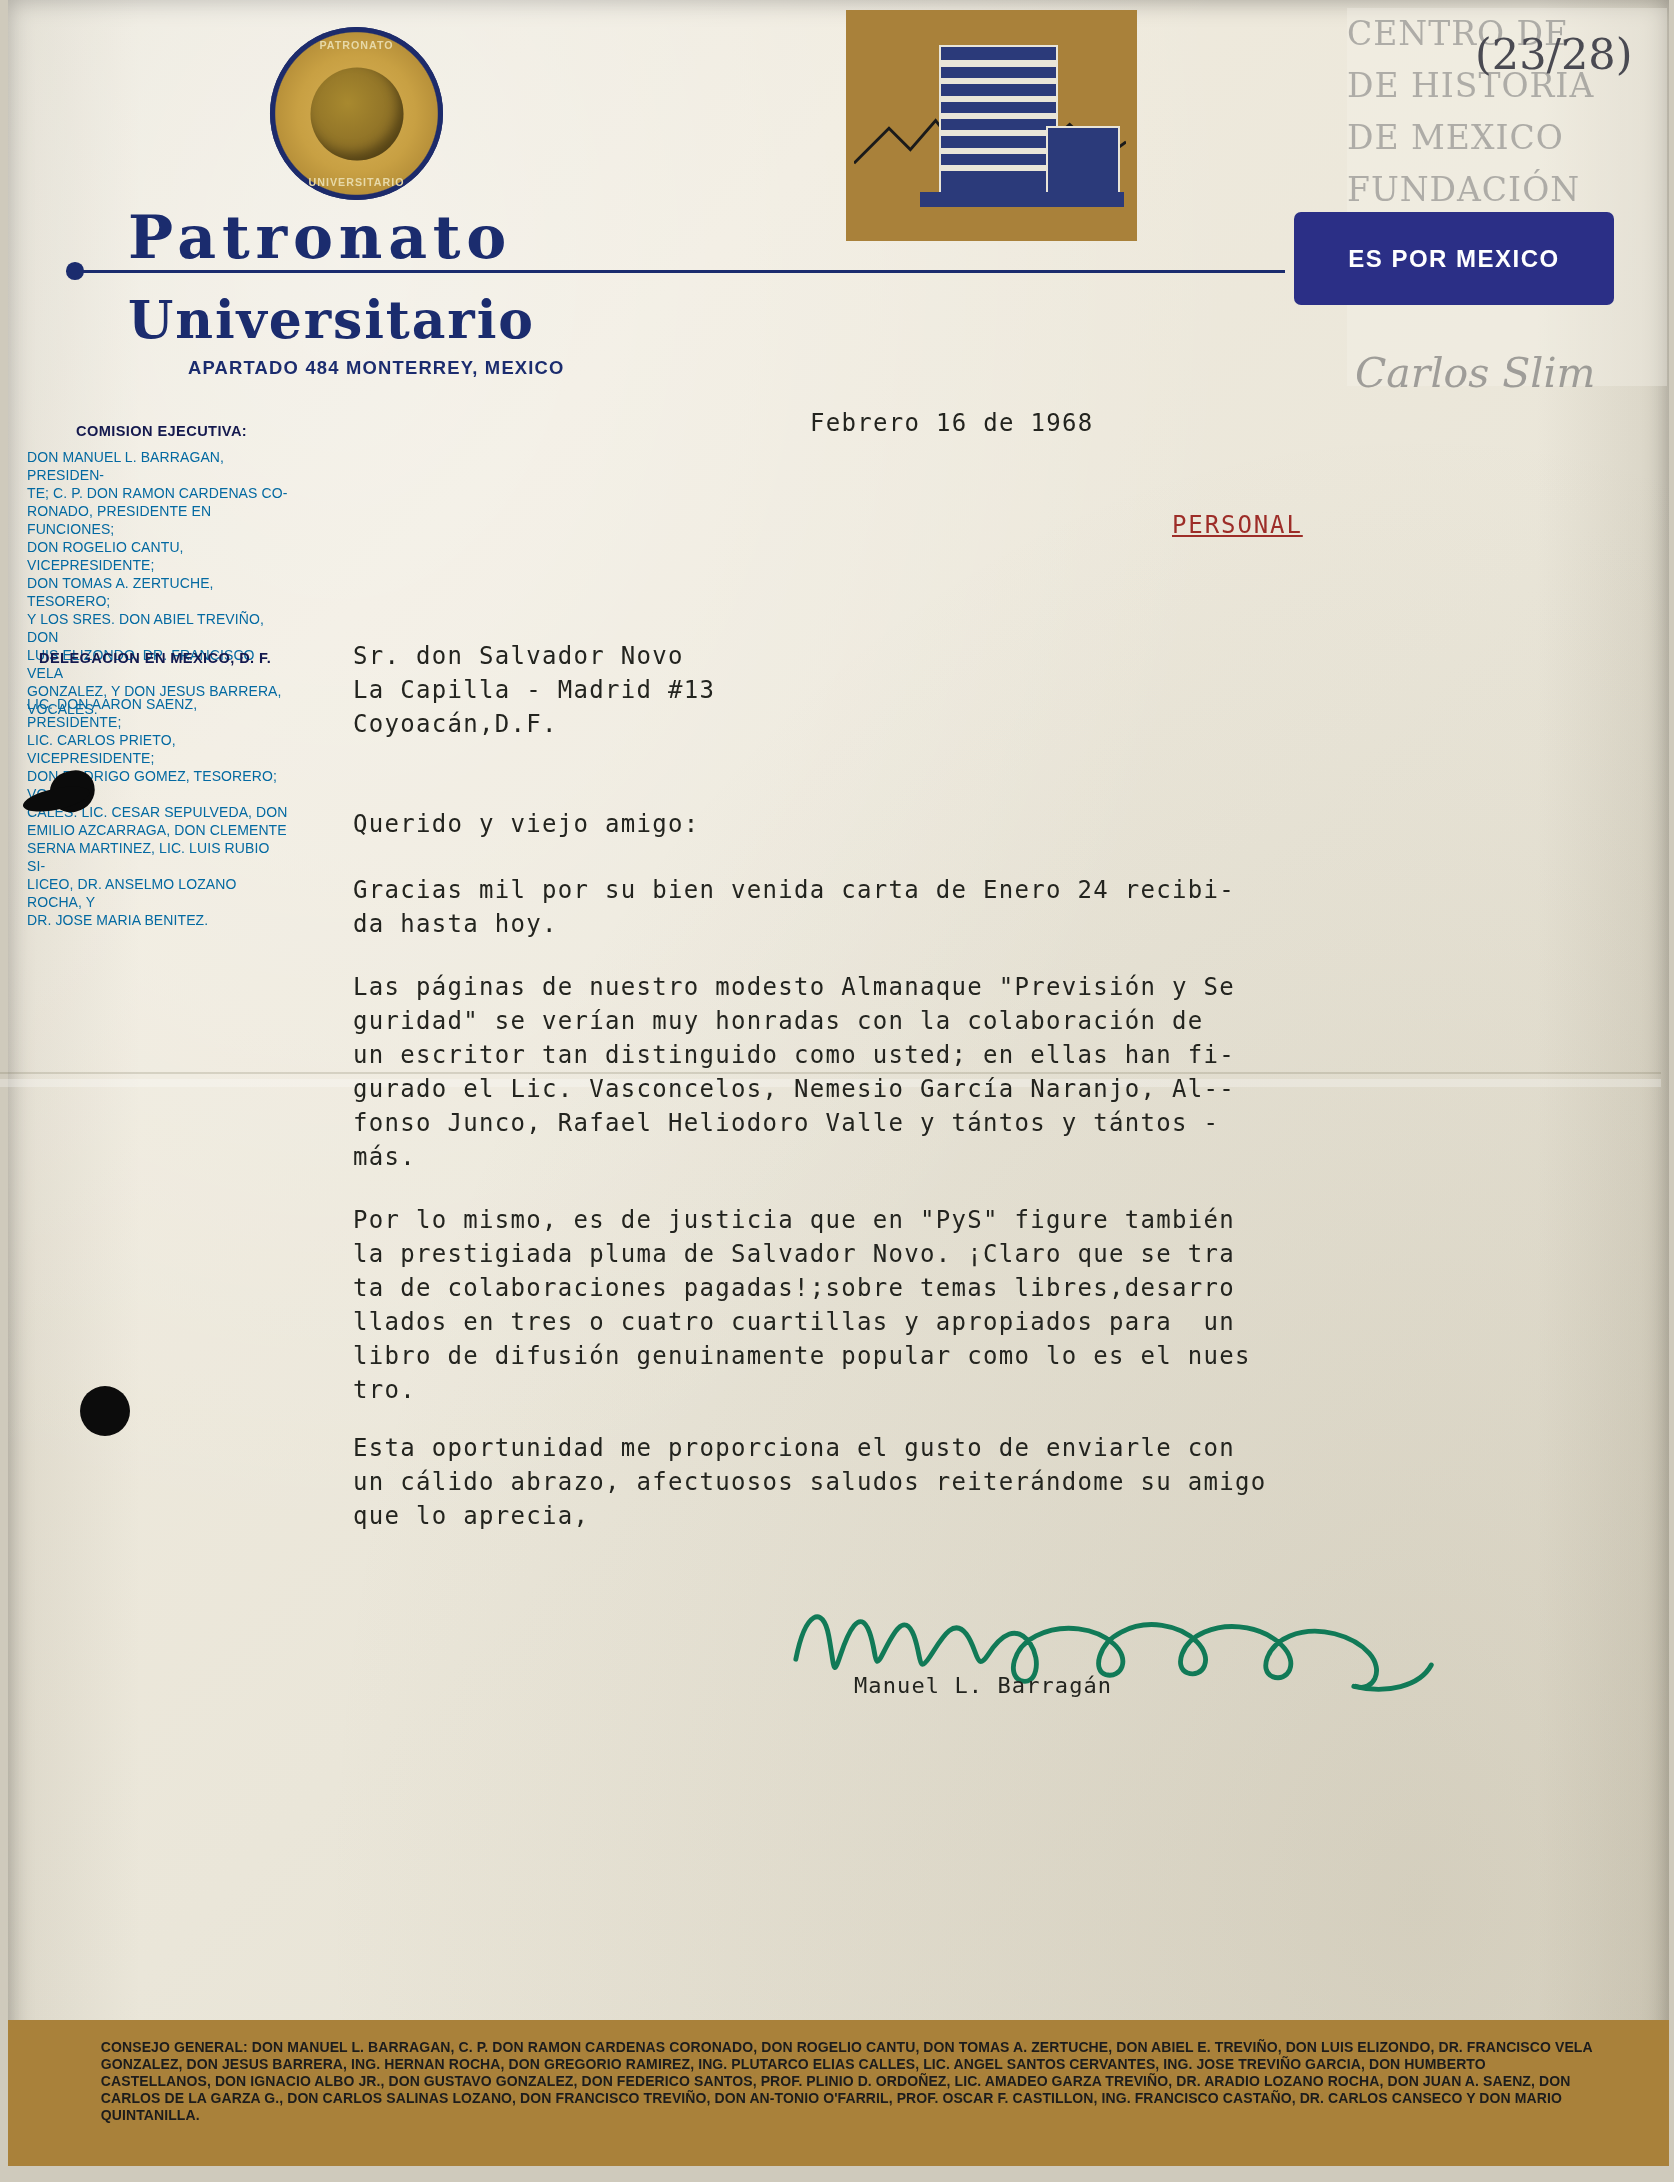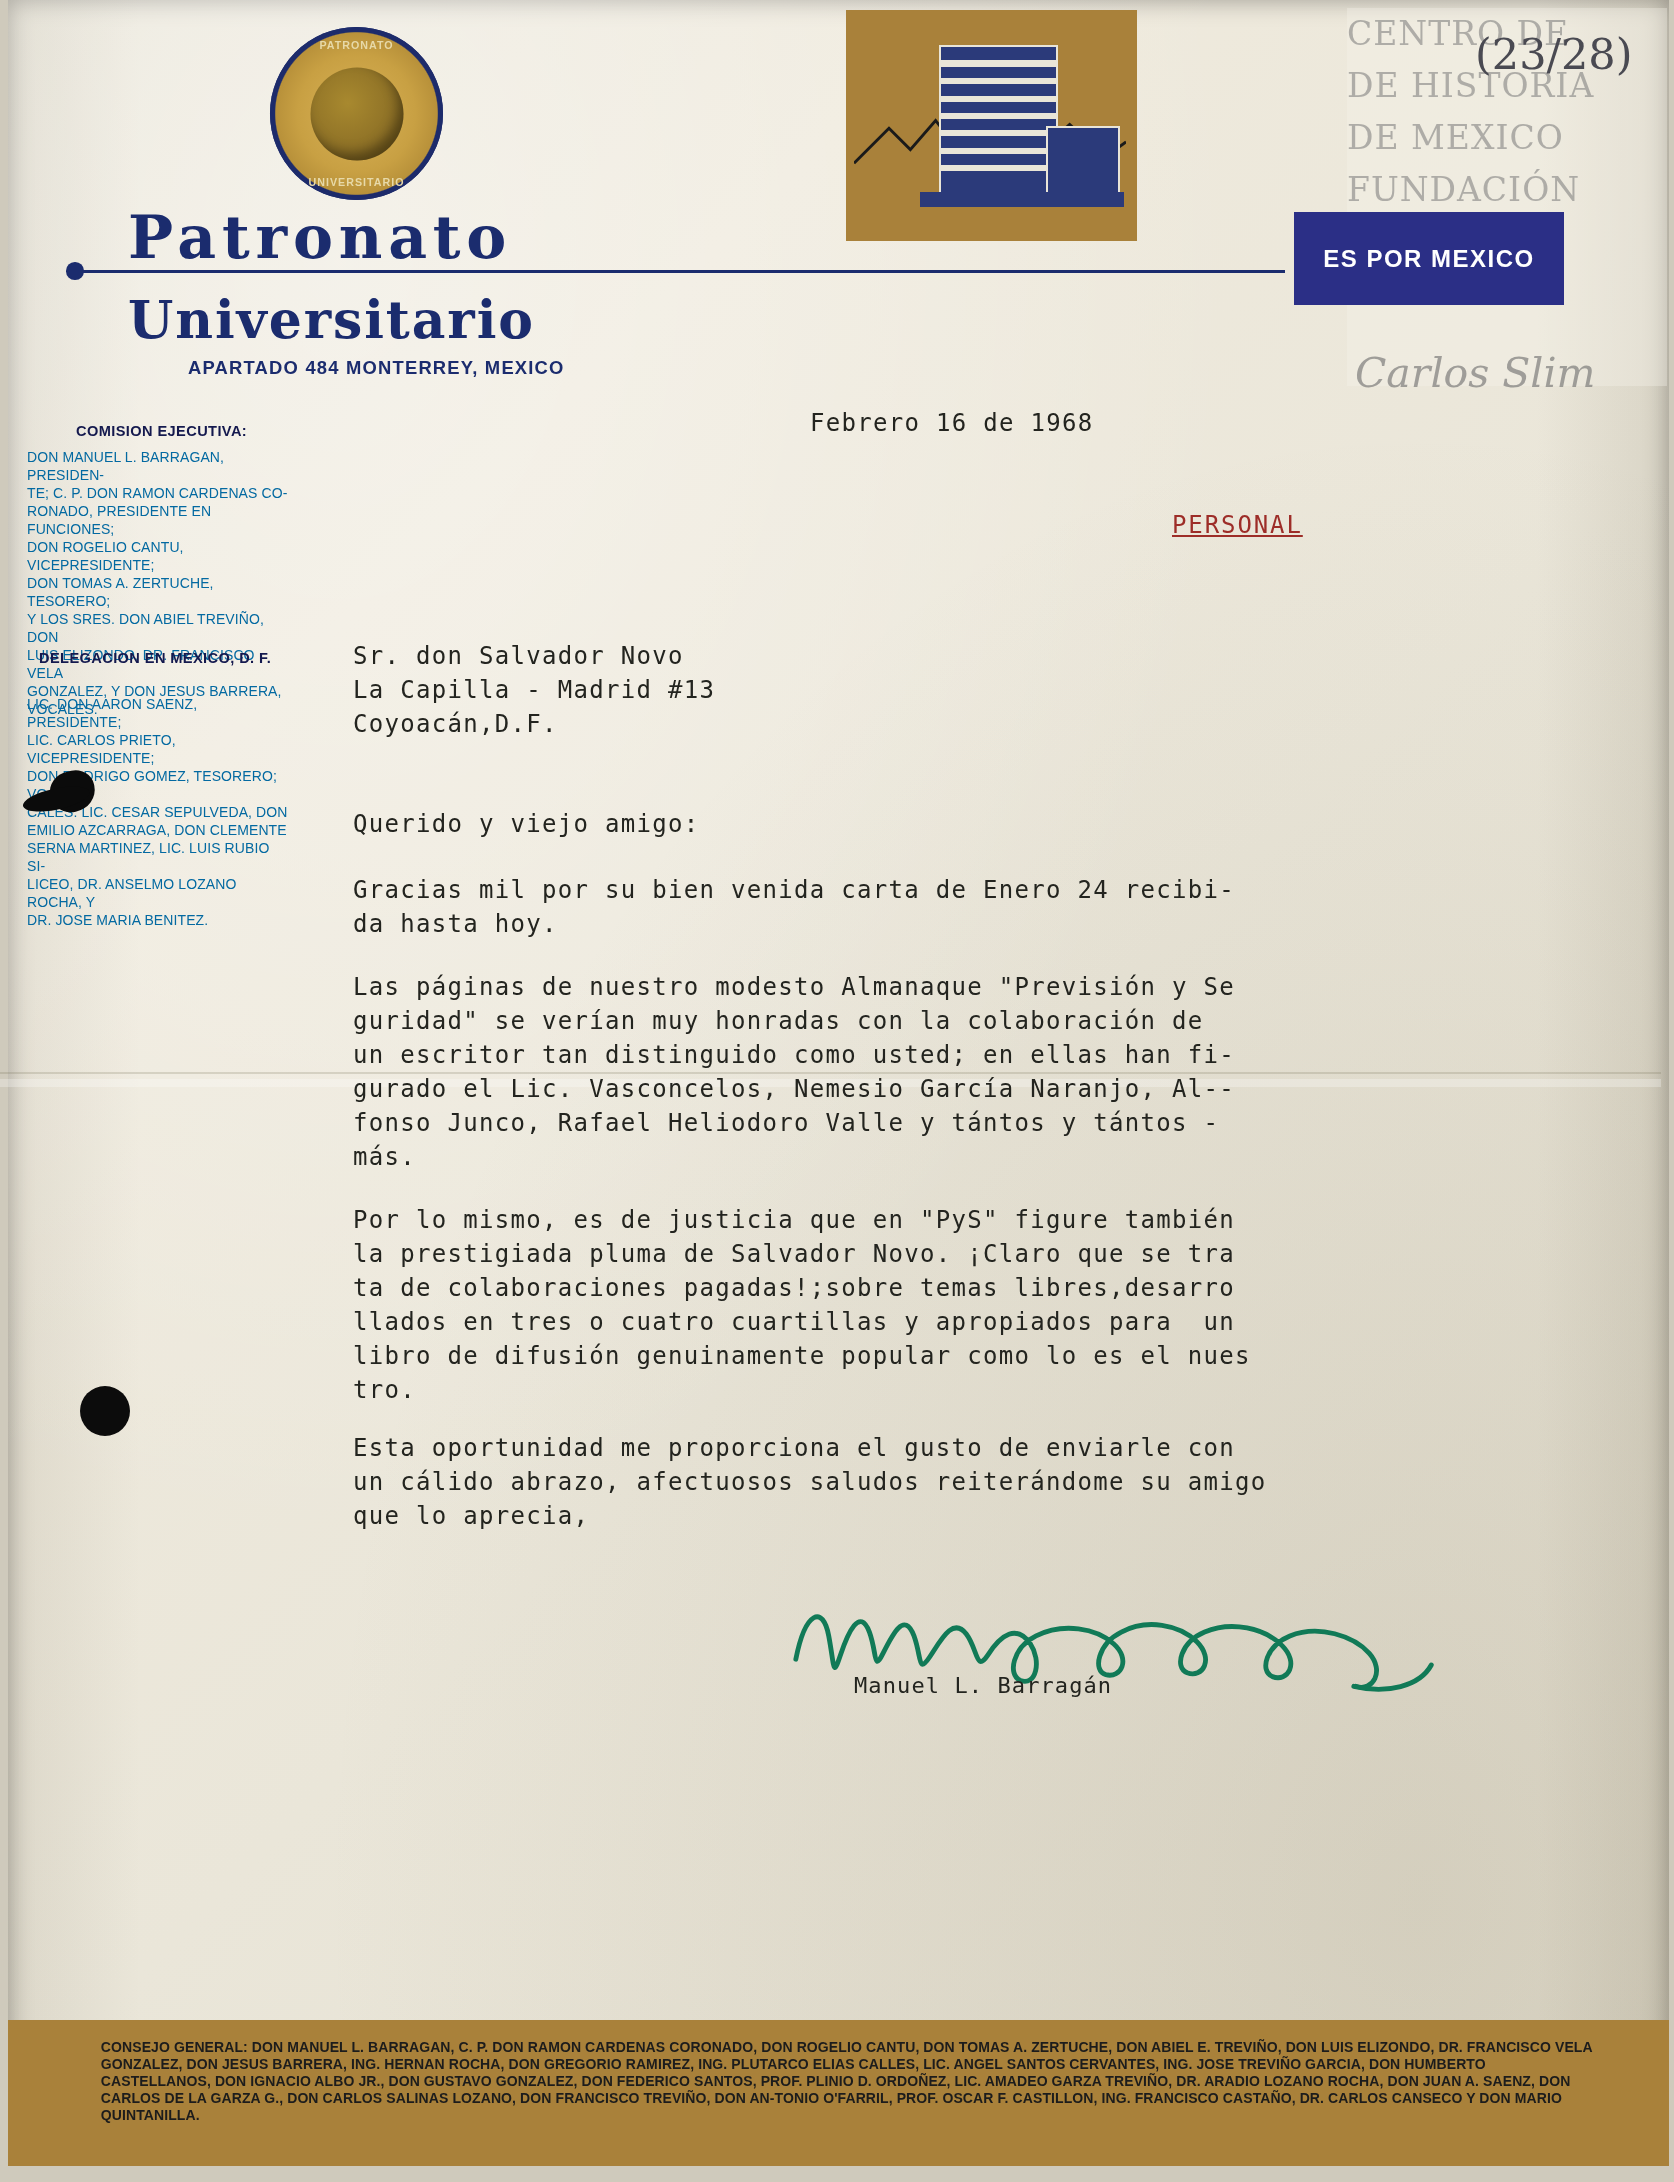--- a/index.html
+++ b/index.html
@@ -138,22 +138,23 @@
   }
   .stamp-centro div { white-space:nowrap; }
   .stamp-slim {
     position:absolute; left:1355px; top:349px;
     font-family:"DejaVu Serif", serif;
     font-style:italic;
     font-size:41px;
     color: rgba(110,110,110,0.62);
   }
   .stamp-blue {
-    position:absolute; left:1294px; top:212px; width:270px; height:93px;
+    position:absolute; left:1294px; top:212px; width:320px; height:93px;
     background:#2b2f86;
+    border-radius:7px;
   }
   .stamp-blue span {
     position:absolute; left:50%; top:50%; transform:translate(-50%,-50%);
     color:#fff; font-weight:bold; font-size:24px; letter-spacing:1.5px;
     white-space:nowrap;
   }
   .handwrite-num {
     position:absolute; left:1475px; top:29px;
     font-family:"DejaVu Serif", serif;
     font-size:43px; color:#4a4a52;

